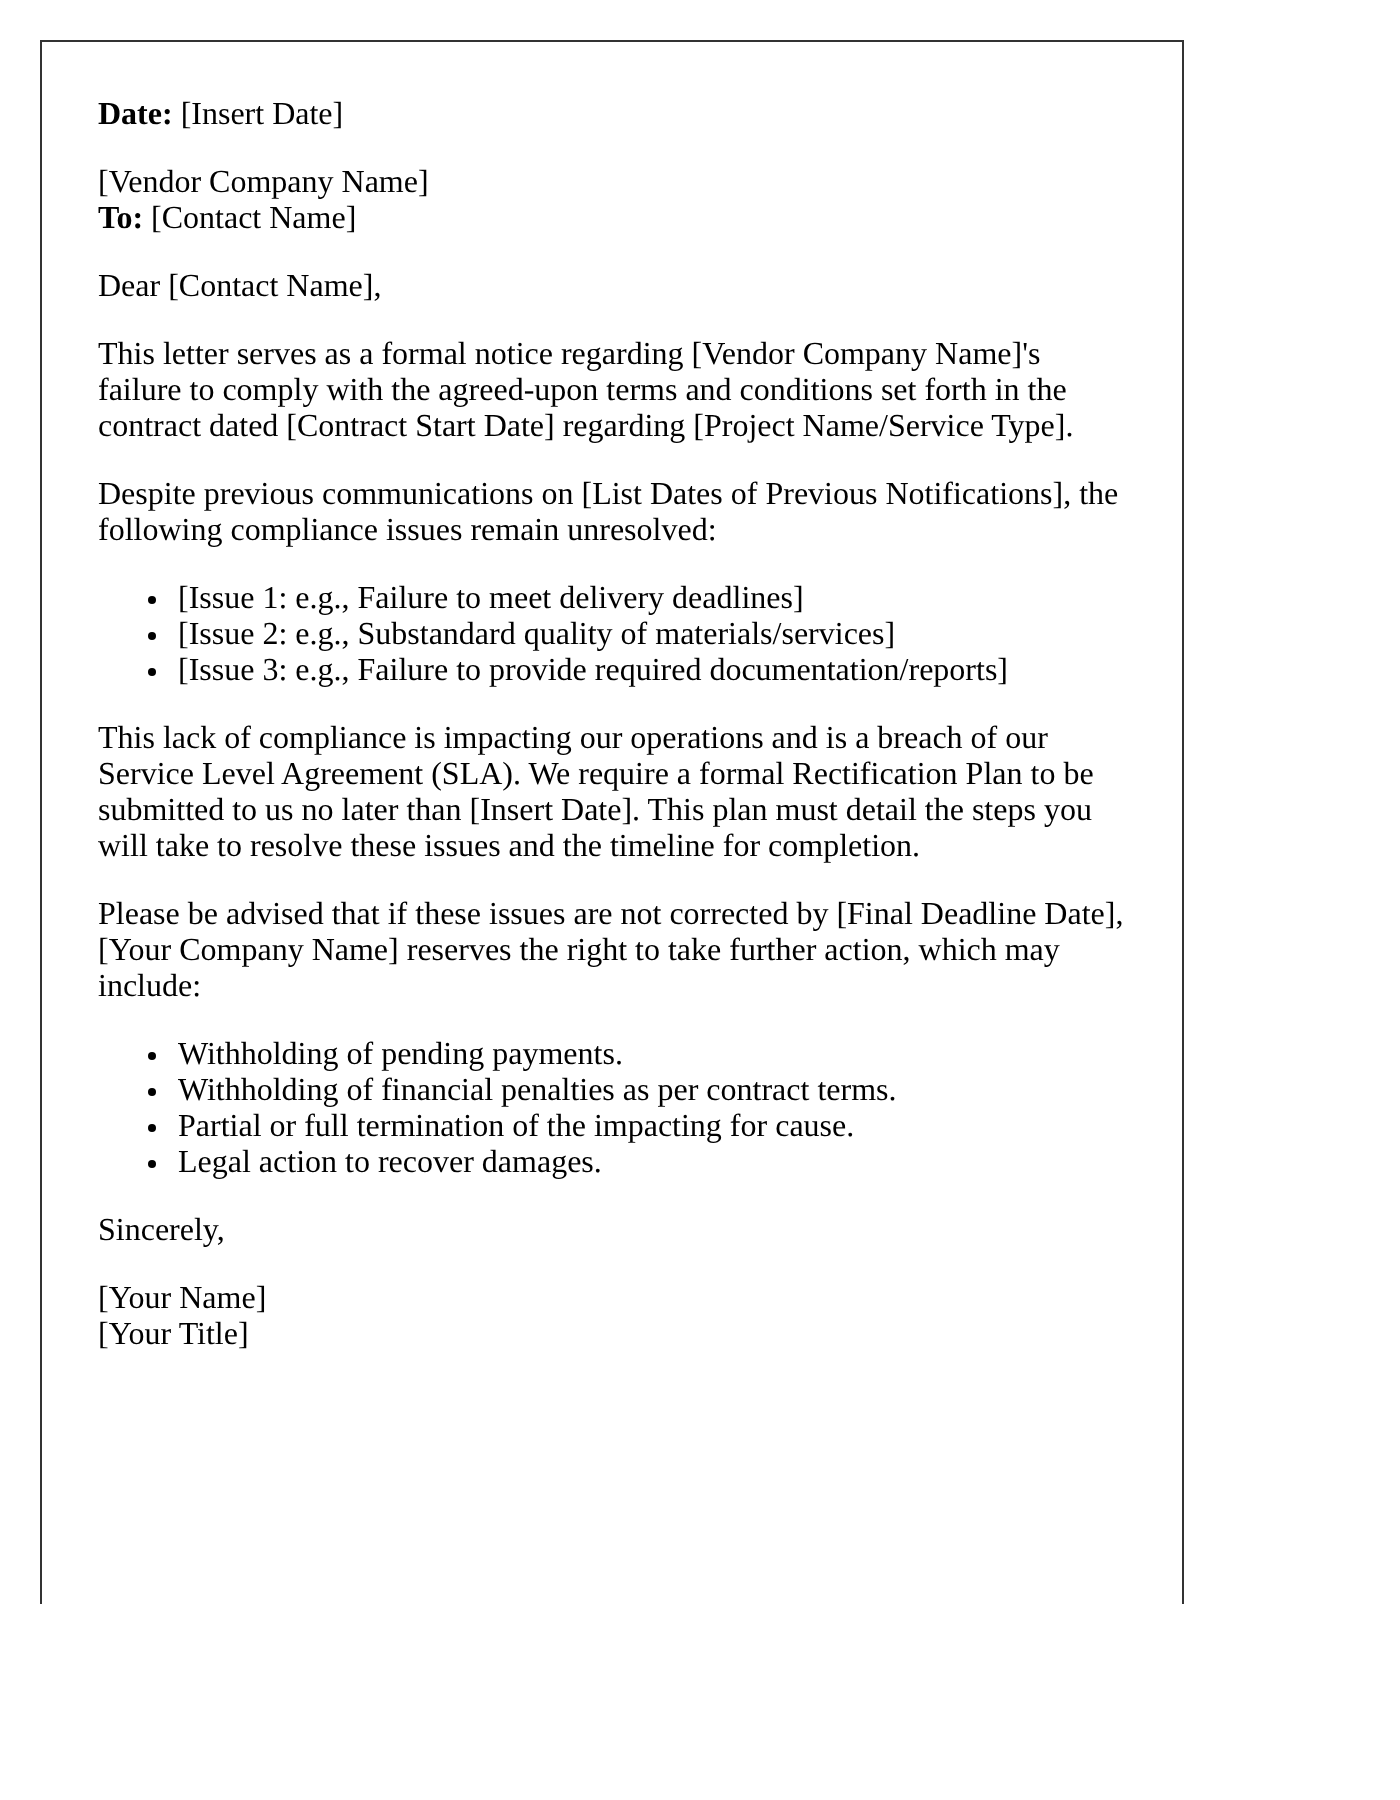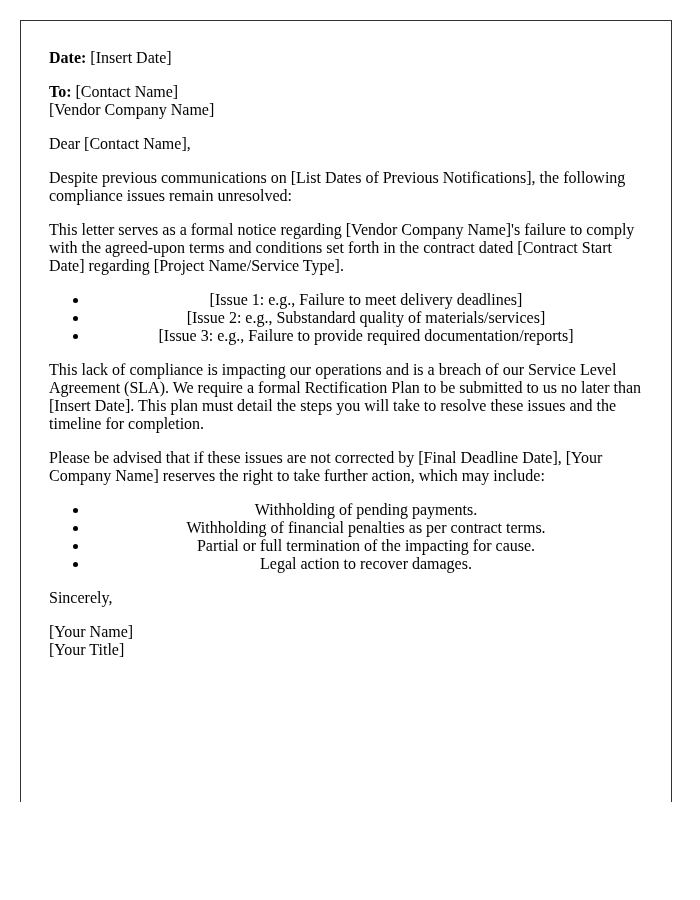--- a/index.html
+++ b/index.html
@@ -13,67 +13,66 @@
     body {
       font-family: "Liberation Serif", "DejaVu Serif", serif;
       font-size: 16px;
       line-height: 18px;
       color: #000000;
     }
     .letter {
       position: absolute;
       left: 20px;
       top: 20px;
-      width: 652px;
+      width: 572px;
       height: 782px;
       border-left: 1px solid #333333;
       border-right: 1px solid #333333;
       border-top: 1px solid #333333;
       box-sizing: border-box;
       padding: 28px 28px 0 28px;
       overflow: hidden;
     }
     p {
       margin: 0 0 16px 0;
     }
     b { font-weight: bold; }
     ul {
       margin: 0 0 16px 0;
       padding-left: 40px;
-      text-align: center;
     }
     ul li {
       margin: 0;
     }
     .addr-line { display: block; }
   </style>
 </head>
 <body>
 
 <div class="letter">
 
   <p>
     <b>Date:</b>
     <span>[Insert Date]</span>
   </p>
 
   <p>
+    <span class="addr-line">[Vendor Company Name]</span>
     <span class="addr-line">
       <b>To:</b>
       <span>[Contact Name]</span>
     </span>
-    <span class="addr-line">[Vendor Company Name]</span>
   </p>
 
 
   <p>Dear [Contact Name],</p>
 
+  <p>This letter serves as a formal notice regarding [Vendor Company Name]'s failure to comply with the agreed-upon terms and conditions set forth in the contract dated [Contract Start Date] regarding [Project Name/Service Type].</p>
+
   <p>Despite previous communications on [List Dates of Previous Notifications], the following compliance issues remain unresolved:</p>
-
-  <p>This letter serves as a formal notice regarding [Vendor Company Name]'s failure to comply with the agreed-upon terms and conditions set forth in the contract dated [Contract Start Date] regarding [Project Name/Service Type].</p>
 
   <ul>
     <li>[Issue 1: e.g., Failure to meet delivery deadlines]</li>
     <li>[Issue 2: e.g., Substandard quality of materials/services]</li>
     <li>[Issue 3: e.g., Failure to provide required documentation/reports]</li>
   </ul>
 
   <p>This lack of compliance is impacting our operations and is a breach of our Service Level Agreement (SLA). We require a formal Rectification Plan to be submitted to us no later than [Insert Date]. This plan must detail the steps you will take to resolve these issues and the timeline for completion.</p>
 
   <p>Please be advised that if these issues are not corrected by [Final Deadline Date], [Your Company Name] reserves the right to take further action, which may include:</p>

